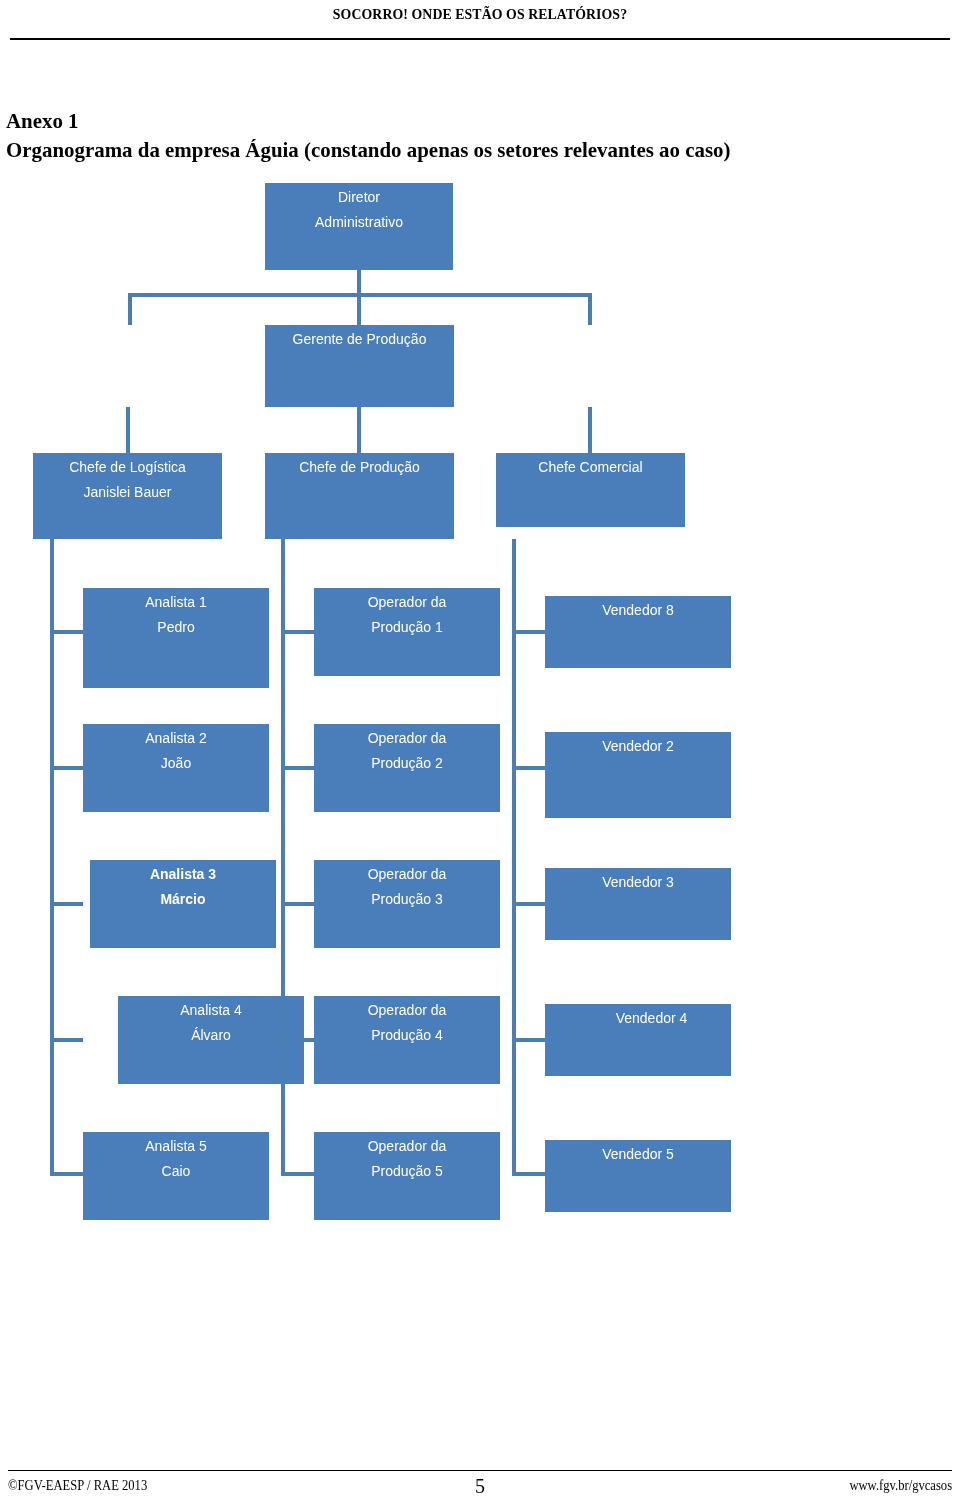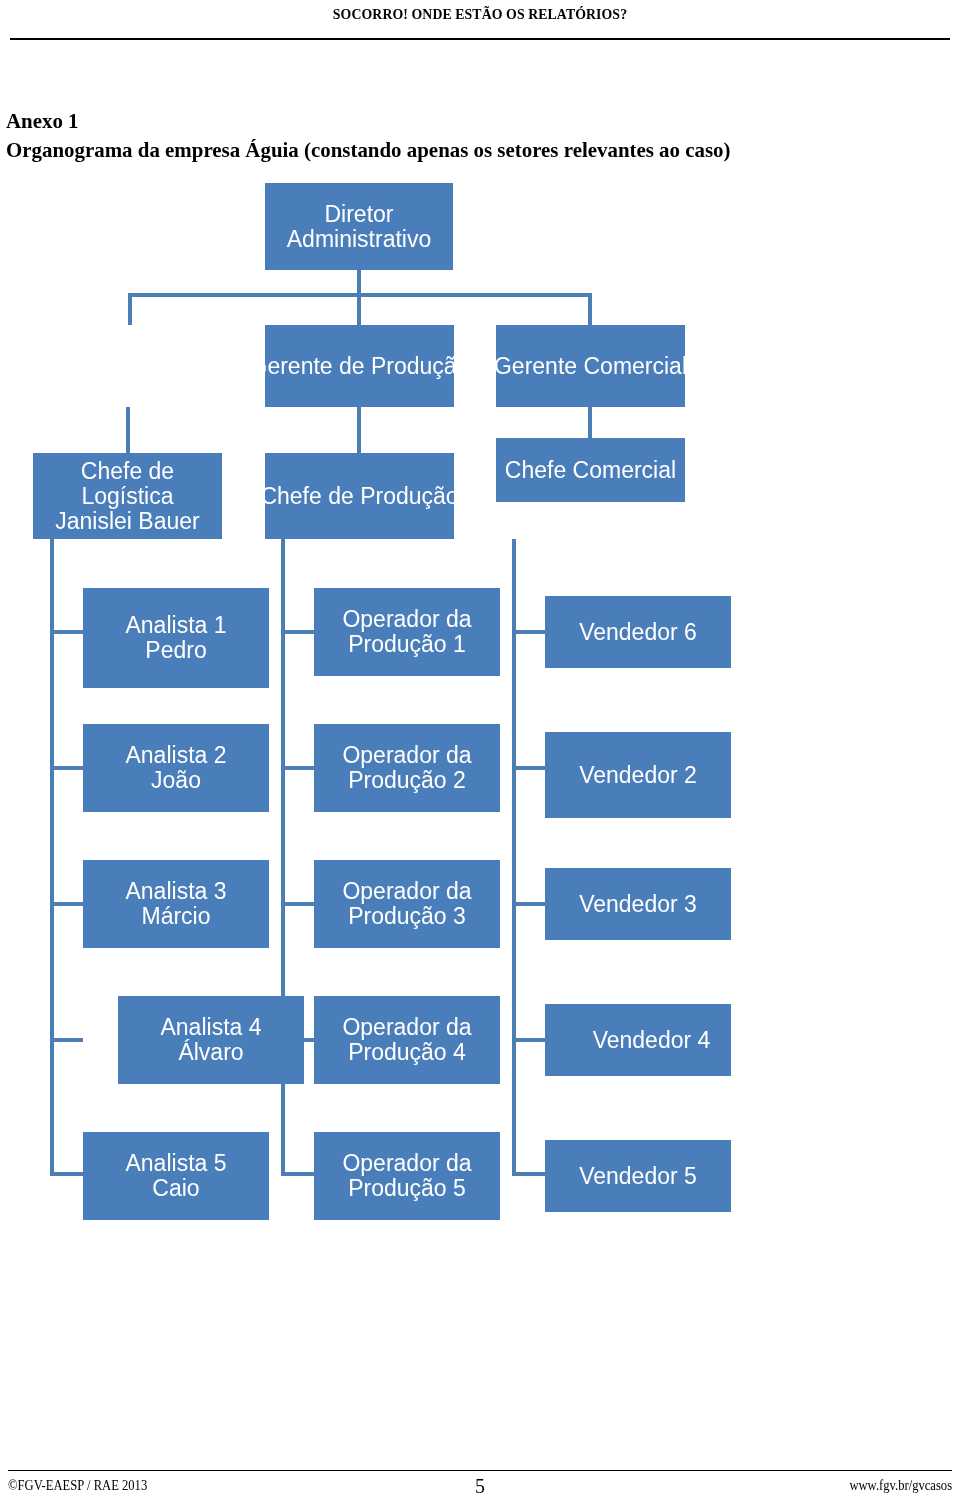--- a/index.html
+++ b/index.html
@@ -40,24 +40,23 @@
   .t1{font-size:22px;line-height:28px;transform:scaleX(.95);}
   .t2{font-size:22px;line-height:30px;transform:scaleX(.95);}
 
   
   #chart{position:absolute;left:0;top:0;width:960px;height:1300px;}
   .node{
     position:absolute;
     background:#4A7EBB;
     color:#ffffff;
     font-family:"Liberation Sans", sans-serif;
-    font-size:23px;
+    font-size:14px;
     line-height:25px;
     display:flex;
-    align-items:center;
     justify-content:center;
     text-align:center;
     box-sizing:border-box;
     padding:2px 1px;
   }
   .node .lbl{white-space:nowrap;}
   .node.wrap .lbl{white-space:normal;}
 
   .conn{position:absolute;background:#4A7EB5;}
   .conn.v{width:4px;}
@@ -129,21 +128,21 @@
   <div class="conn h" style="left:50px;top:766px;width:33px;height:4px;"></div>
   <div class="conn h" style="left:50px;top:902px;width:33px;height:4px;"></div>
   <div class="conn h" style="left:50px;top:1038px;width:33px;height:4px;"></div>
 
   <div class="node wrap" style="left:83px;top:588px;width:186px;height:100px;">
     <span class="lbl"><span>Analista 1</span><br><span>Pedro</span></span>
   </div>
   <div class="node wrap" style="left:83px;top:724px;width:186px;height:88px;">
     <span class="lbl"><span>Analista 2</span><br><span>João</span></span>
   </div>
-  <div class="node wrap" style="left:83px;top:860px;width:186px;height:88px;">
+  <div class="node wrap" style="left:90px;top:860px;width:186px;height:88px;font-weight:bold;">
     <span class="lbl"><span>Analista 3</span><br><span>Márcio</span></span>
   </div>
   <div class="node wrap" style="left:83px;top:996px;width:186px;height:88px;margin-left:35px;">
     <span class="lbl"><span>Analista 4</span><br><span>Álvaro</span></span>
   </div>
   <div class="node wrap" style="left:83px;top:1132px;width:186px;height:88px;">
     <span class="lbl"><span>Analista 5</span><br><span>Caio</span></span>
   </div>
 
   <div class="node" style="left:265px;top:325px;width:189px;height:82px;">
@@ -168,35 +167,32 @@
   <div class="node wrap" style="left:314px;top:860px;width:186px;height:88px;">
     <span class="lbl"><span>Operador da</span><br><span>Produção 3</span></span>
   </div>
   <div class="node wrap" style="left:314px;top:996px;width:186px;height:88px;">
     <span class="lbl"><span>Operador da</span><br><span>Produção 4</span></span>
   </div>
   <div class="node wrap" style="left:314px;top:1132px;width:186px;height:88px;">
     <span class="lbl"><span>Operador da</span><br><span>Produção 5</span></span>
   </div>
 
-  <div class="node" style="left:496px;top:325px;width:189px;height:82px;">
-    <span class="lbl">Gerente Comercial</span>
-  </div>
   <div class="conn v" style="left:588px;top:407px;width:4px;height:46px;"></div>
-  <div class="node" style="left:496px;top:438px;width:189px;height:64px;">
+  <div class="node" style="left:496px;top:453px;width:189px;height:74px;">
     <span class="lbl">Chefe Comercial</span>
   </div>
   <div class="elbow" style="left:512px;top:539px;width:33px;height:637px;"></div>
   <div class="conn h" style="left:512px;top:630px;width:33px;height:4px;"></div>
   <div class="conn h" style="left:512px;top:766px;width:33px;height:4px;"></div>
   <div class="conn h" style="left:512px;top:902px;width:33px;height:4px;"></div>
   <div class="conn h" style="left:512px;top:1038px;width:33px;height:4px;"></div>
 
   <div class="node" style="left:545px;top:596px;width:186px;height:72px;">
-    <span class="lbl">Vendedor 6</span>
+    <span class="lbl">Vendedor 8</span>
   </div>
   <div class="node" style="left:545px;top:732px;width:186px;height:86px;">
     <span class="lbl">Vendedor 2</span>
   </div>
   <div class="node" style="left:545px;top:868px;width:186px;height:72px;">
     <span class="lbl">Vendedor 3</span>
   </div>
   <div class="node" style="left:545px;top:1004px;width:186px;height:72px;padding-left:28px;">
     <span class="lbl">Vendedor 4</span>
   </div>

